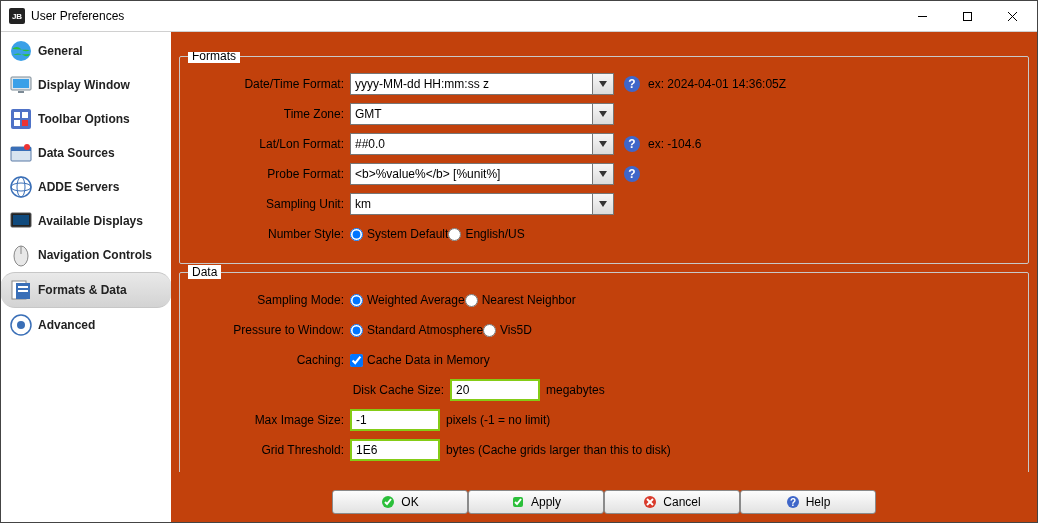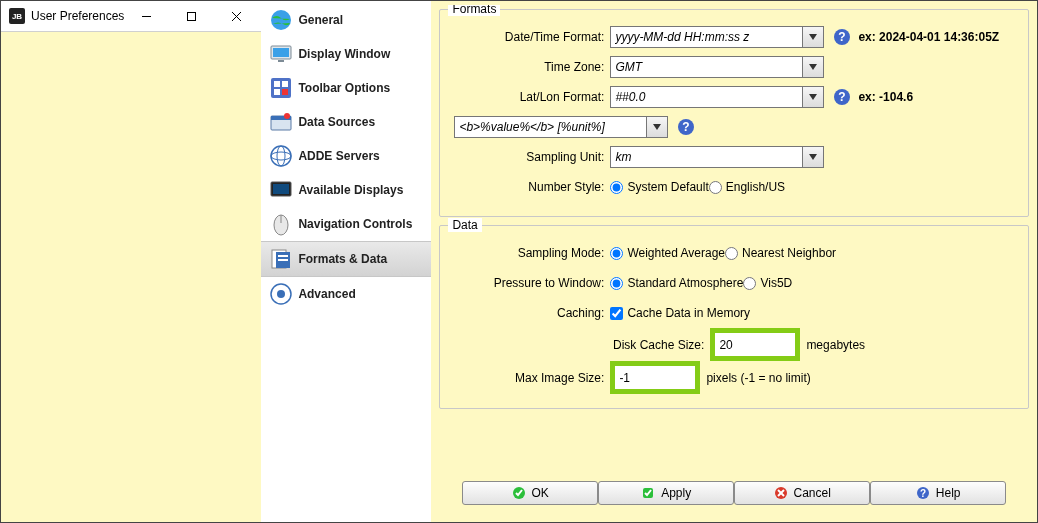--- a/index.html
+++ b/index.html
@@ -1,53 +1,53 @@
 <!DOCTYPE html>
 <html><head>
 <meta charset="utf-8">
 <style>
   html,body{margin:0;padding:0;font-family:"Segoe UI",Tahoma,sans-serif;font-size:12px;color:#000;background:#fff;}
-  .window{width:1038px;height:523px;border:1px solid #444;box-sizing:border-box;display:flex;flex-direction:row;background:#fef9c3;}
+  .window{width:1038px;height:523px;border:1px solid #444;box-sizing:border-box;display:flex;flex-direction:column;background:#c2410c;}
   
   .titlebar{height:30px;display:flex;align-items:center;padding:0 2px 0 8px;background:#fff;border-bottom:1px solid #d0d0d0;}
   .titlebar .app-icon{width:16px;height:16px;background:#222;color:#fff;font-size:8px;display:flex;align-items:center;justify-content:center;border-radius:2px;margin-right:6px;font-weight:bold;}
   .titlebar .title{flex:0 0 auto;}
   .titlebar .spacer{flex:1;}
   .winbtn{width:45px;height:28px;display:flex;align-items:center;justify-content:center;background:#fff;}
   .winbtn svg{width:11px;height:11px;stroke:#000;stroke-width:1;fill:none;}
   
   .body{flex:1;display:flex;min-height:0;}
   
   .sidebar{width:170px;background:#fff;padding-top:2px;border-right:0;}
   .side-item{height:34px;display:flex;align-items:center;padding-left:7px;gap:4px;font-weight:bold;color:#222;}
-  .side-item.selected{background:linear-gradient(#e9e9e9,#d3d3d3);border-top:1px solid #c7c7c7;border-bottom:1px solid #c7c7c7;}
+  .side-item.selected{background:linear-gradient(#e9e9e9,#d3d3d3);border-top:1px solid #c7c7c7;border-bottom:1px solid #c7c7c7;border-radius:14px;}
   .side-icon{width:26px;height:26px;display:flex;align-items:center;justify-content:center;}
   .side-icon svg{width:24px;height:24px;}
   
   .main{flex:1;display:flex;flex-direction:column;padding:4px 4px 4px 4px;min-width:0;}
-  .panels{flex:1;overflow:auto;}
+  .panels{flex:1;overflow:auto;margin-top:16px;}
   .groupbox{border:1px solid #c8c8c8;border-radius:2px;margin:4px 4px 8px 4px;padding:12px 14px 14px 14px;position:relative;}
   .groupbox>.legend{position:absolute;top:-8px;left:8px;background:#fff;padding:0 4px;font-weight:normal;color:#000;}
   .row{display:flex;align-items:center;min-height:30px;}
   .lbl{width:150px;text-align:right;padding-right:6px;font-weight:normal;}
-  .combo{display:flex;width:214px;font-style:italic;}
+  .combo{display:flex;width:264px;}
   .combo input{flex:1;height:22px;border:1px solid #767676;border-right:none;padding:0 4px;font:inherit;background:#fff;box-sizing:border-box;}
   .combo .cbtn{width:22px;height:22px;border:1px solid #767676;background:linear-gradient(#f6f6f6,#dcdcdc);display:flex;align-items:center;justify-content:center;box-sizing:border-box;}
   .combo .cbtn svg{width:8px;height:6px;}
   .help-icon{width:20px;height:20px;margin-left:8px;display:flex;align-items:center;justify-content:center;}
   .help-icon svg{width:18px;height:18px;}
-  .extext{margin-left:6px;font-weight:bold;}
+  .extext{margin-left:6px;}
   .radioset{display:flex;align-items:center;}
   .radioset label{display:flex;align-items:center;gap:4px;}
   input[type=radio],input[type=checkbox]{margin:0;}
-  .textin{height:33px;border:5px solid #84cc16;padding:0 4px;font:inherit;box-sizing:border-box;}
+  .textin{height:22px;border:2px solid #84cc16;padding:0 4px;font:inherit;box-sizing:border-box;}
   .textin.w90{width:90px;}
   .after{margin-left:6px;}
   
-  .btnbar{height:42px;display:flex;align-items:center;justify-content:center;gap:0;border-top:0;padding-bottom:4px;}
+  .btnbar{height:42px;display:flex;align-items:flex-end;justify-content:center;gap:0;border-top:0;padding-bottom:4px;}
   .btn{width:136px;height:24px;border:1px solid #8a8a8a;border-radius:3px;background:linear-gradient(#fdfdfd,#e2e2e2);display:flex;align-items:center;justify-content:center;gap:6px;font:inherit;}
   .btn svg{width:14px;height:14px;}
 </style>
 </head>
 <body>
 
 <div class="window">
 
   <div class="titlebar">
     <div class="app-icon">JB</div>
@@ -216,20 +216,21 @@
             <span class="help-icon">
               <svg viewBox="0 0 18 18">
                   <circle cx="9" cy="9" r="8" fill="#3f66c9"></circle>
                   <text x="9" y="13" text-anchor="middle" font-size="12" font-weight="bold" fill="#fff">?</text>
                 </svg>
             </span>
             <span class="extext"><span>ex:</span> <span>-104.6</span></span>
           </div>
 
           <div class="row">
+            <div class="lbl">Probe Format:</div>
             <div class="combo">
               <input value="&lt;b&gt;%value%&lt;/b&gt; [%unit%]" style="">
               <div class="cbtn">
                   <svg viewBox="0 0 8 6">
                     <path d="M0 0 L8 0 L4 6 Z" fill="#333"></path>
                   </svg>
                 </div>
             </div>
             <span class="help-icon">
               <svg viewBox="0 0 18 18">
@@ -310,20 +311,25 @@
             <input class="textin w90" value="20" style="">
             <span class="after">megabytes</span>
           </div>
 
           <div class="row">
             <div class="lbl">Max Image Size:</div>
             <input class="textin w90" value="-1" style="">
             <span class="after">pixels (-1 = no limit)</span>
           </div>
 
+          <div class="row">
+            <div class="lbl">Grid Threshold:</div>
+            <input class="textin w90" value="1E6" style="">
+            <span class="after">bytes (Cache grids larger than this to disk)</span>
+          </div>
         </div>
       </div>
 
       <div class="btnbar">
         <button class="btn">
           <svg viewBox="0 0 14 14">
               <circle cx="7" cy="7" r="6" fill="#2bbf3a"></circle>
               <path d="M4 7 L6 9 L10 4" stroke="#fff" stroke-width="2" fill="none"></path>
             </svg>
           <span>OK</span>

